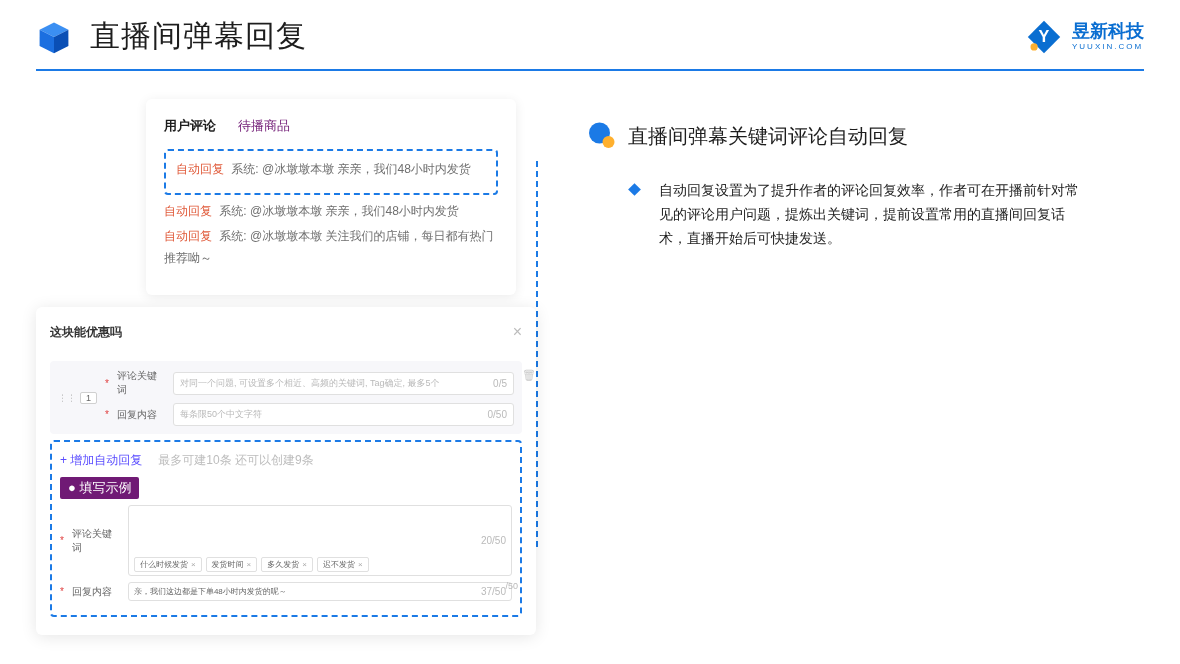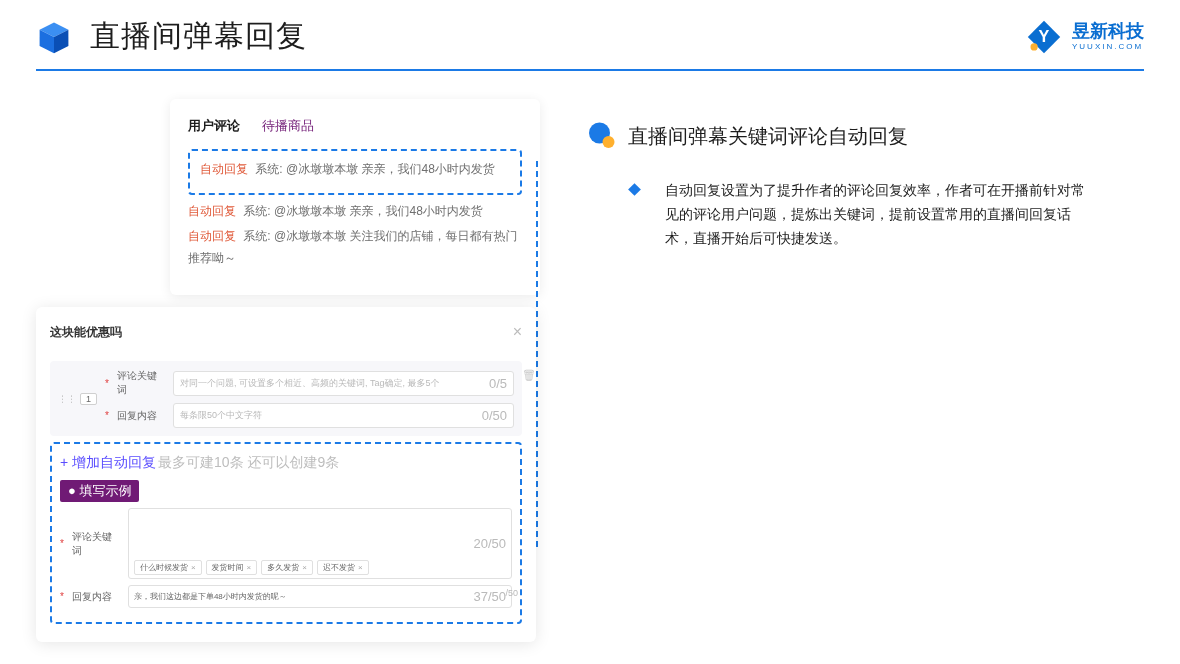--- a/index.html
+++ b/index.html
@@ -16,21 +16,21 @@
 .brand-name { font-size: 18px; font-weight: 700; color: #0a6ed1; line-height: 1; }
 .brand-domain { font-size: 8px; color: #0a6ed1; letter-spacing: 2px; margin-top: 2px; }
 .header-line { height: 2px; background: #1b7ae6; margin: 12px 36px 0 36px; }
 
 
 .content { display: flex; padding: 28px 36px 0 36px; gap: 30px; }
 .left-pane { position: relative; width: 520px; height: 520px; }
 .right-pane { flex: 1; padding-top: 22px; }
 
 
-.comment-card { position: absolute; left: 134px; top: 0; width: 370px; background: #fff; border-radius: 6px; box-shadow: 0 2px 12px rgba(0,0,0,.08); padding: 18px 18px 22px 18px; }
+.comment-card { position: absolute; left: 110px; top: 0; width: 370px; background: #fff; border-radius: 6px; box-shadow: 0 2px 12px rgba(0,0,0,.08); padding: 18px 18px 22px 18px; }
 .comment-tabs { display: flex; gap: 22px; font-size: 13px; margin-bottom: 14px; }
 .tab-active { font-weight: 700; color: #1d1d1d; }
 .tab-inactive { color: #701a75; }
 .highlight-box { border: 2px dashed #1b7ae6; border-radius: 4px; padding: 8px 10px; margin-bottom: 6px; }
 .comment-item { font-size: 12px; line-height: 1.8; color: #6f6f6f; margin-bottom: 4px; }
 .comment-item .auto-reply-tag { color: #e05a3a; margin-right: 4px; }
 .comment-item .sys-text { color: #6f6f6f; }
 .connector-v { position: absolute; left: 500px; top: 62px; width: 2px; height: 390px; background: repeating-linear-gradient(180deg,#1b7ae6 0 6px,transparent 6px 10px); }
 .connector-h { position: absolute; left: 460px; top: 450px; width: 40px; height: 2px; background: repeating-linear-gradient(90deg,#1b7ae6 0 6px,transparent 6px 10px); }
 
@@ -41,40 +41,40 @@
 .close-x { color: #bbb; font-size: 16px; cursor: pointer; }
 .settings-row { display: flex; align-items: center; background: #f7f7fa; border-radius: 4px; padding: 8px 8px; margin-bottom: 6px; gap: 8px; position: relative; }
 .row-num-box { display: flex; align-items: center; gap: 4px; color: #b5b5b5; font-size: 9px; }
 .row-num-box .num { border: 1px solid #d0d0d0; border-radius: 2px; padding: 0 5px; color: #666; font-size: 9px; background: #fff; }
 .field-block { display: flex; flex-direction: column; gap: 6px; flex: 1; }
 .field-line { display: flex; align-items: center; gap: 8px; }
 .req-star { color: #e04040; font-size: 10px; }
 .field-label { font-size: 10px; color: #666; width: 48px; }
 .field-input { flex: 1; background: #fff; border: 1px solid #e0e0e0; border-radius: 3px; padding: 4px 6px; font-size: 9px; color: #333; display: flex; align-items: center; justify-content: space-between; }
 .field-input .placeholder { color: #bababa; }
-.count { color: #bababa; font-size: 13px; }
+.count { color: #bababa; font-size: 10px; }
 .trash { position: absolute; right: -14px; top: 8px; color: #c9c9c9; font-size: 11px; }
 
 .example-box { border: 2px dashed #1b7ae6; border-radius: 4px; padding: 10px 8px 8px 8px; margin-top: 6px; }
-.add-line { display: flex; align-items: center; gap: 2px; margin-bottom: 8px; font-size: 14px; }
+.add-line { display: flex; align-items: center; gap: 16px; margin-bottom: 8px; font-size: 12px; }
 .add-link { color: #5a4dff; }
 .add-sub { color: #bdbdbd; }
 .example-badge { display: inline-block; background: #701a75; color: #fff; font-size: 13px; padding: 2px 8px; border-radius: 2px; margin-bottom: 6px; }
 .example-rows .field-line { margin-bottom: 6px; }
 .tag-chip { display: inline-flex; align-items: center; background: #fff; border: 1px solid #e0e0e0; border-radius: 2px; padding: 1px 5px; margin-right: 4px; font-size: 8px; color: #666; margin-top: 48px; }
 .tag-chip .x { color: #aaa; margin-left: 3px; font-size: 8px; }
 .example-input-wrap { flex: 1; border: 1px solid #e0e0e0; background: #fff; border-radius: 3px; padding: 3px 5px; display: flex; align-items: center; justify-content: space-between; }
 .example-input-wrap .chips { display: flex; flex-wrap: wrap; }
 .outside-counts { position: absolute; right: 18px; bottom: 44px; font-size: 9px; color: #bababa; display: flex; flex-direction: column; align-items: flex-end; gap: 12px; }
 
 
 .section-header { display: flex; align-items: center; gap: 12px; margin-bottom: 28px; }
 .bubble-icon { width: 30px; height: 30px; position: relative; }
 .section-title { font-size: 20px; font-weight: 500; color: #1d1d1d; }
-.bullet-item { display: flex; align-items: flex-start; gap: 26px; margin-bottom: 30px; margin-left: 44px; }
+.bullet-item { display: flex; align-items: flex-start; gap: 20px; margin-bottom: 30px; margin-left: 44px; }
 .diamond { width: 9px; height: 9px; background: #1b7ae6; transform: rotate(45deg); margin-top: 6px; flex-shrink: 0; }
 .bullet-text { font-size: 14px; line-height: 1.7; color: #1d1d1d; max-width: 430px; }
 </style>
 </head>
 <body>
 
 <div class="header">
   <div class="header-left">
     <svg class="cube-icon" viewBox="0 0 40 40">
       <polygon points="20,4 36,12 20,20 4,12" fill="#3b8ff2"></polygon>

